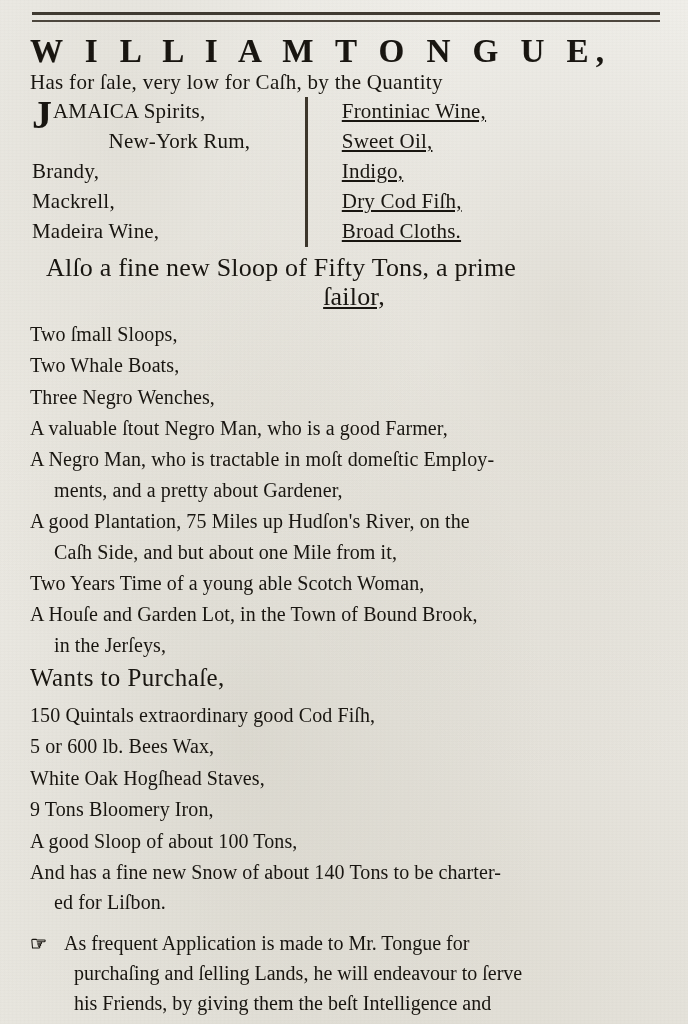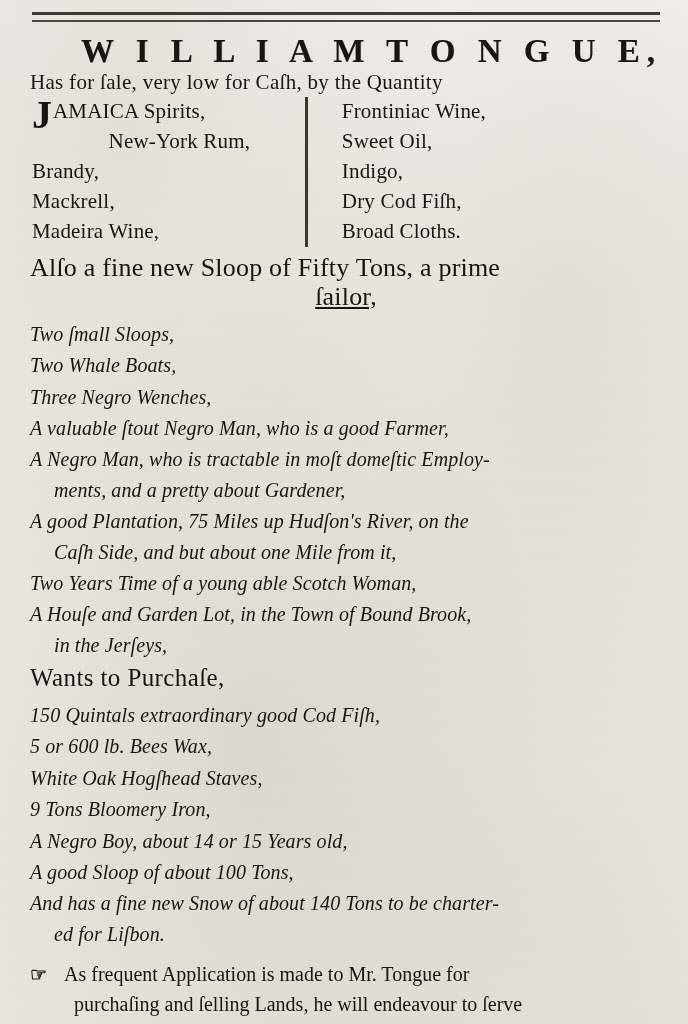--- a/index.html
+++ b/index.html
@@ -39,21 +39,21 @@
       repeating-linear-gradient(90deg, rgba(120,115,100,0.04) 0px, rgba(120,115,100,0.04) 1px, rgba(255,255,255,0) 1px, rgba(255,255,255,0) 4px);
   }
   .rule {
     height: 5px;
     border-top: 3px solid #2a241c;
     border-bottom: 2px solid #3a332a;
     margin: 4px 2px 6px 2px;
     opacity: .88;
   }
   .headline {
-    text-align: right;
+    text-align: left;
     font-size: 33px;
     letter-spacing: 7px;
     font-weight: 700;
     line-height: 1.05;
     margin: 12px 0 2px 0;
     text-shadow: 0.4px 0.3px 0 rgba(0,0,0,0.25);
   }
   .subhead {
     text-align: left;
     font-size: 21px;
@@ -69,20 +69,21 @@
   }
   .col-left {
     width: 46%;
     position: relative;
     padding-left: 2px;
   }
   .col-right {
     width: 54%;
     padding-left: 34px;
     border-left: 3px solid #3d372d;
+    text-decoration: underline;
   }
   .dropcap-line {
     position: relative;
     min-height: 30px;
   }
   .dropcap {
     float: left;
     font-size: 40px;
     line-height: 0.84;
     font-weight: 700;
@@ -94,37 +95,36 @@
     text-align: center;
   }
   .lineitem {
     white-space: nowrap;
     letter-spacing: .2px;
   }
   .bigline {
     font-size: 26px;
     line-height: 1.12;
     text-align: justify;
-    margin: 6px 0 0 0;
+    margin: 6px 0 0 16px;
     letter-spacing: .2px;
   }
   .bigline .center {
     display: block;
     text-align: center;
     text-decoration: underline;
   }
   .body-list {
     margin-top: 8px;
     font-size: 20px;
     line-height: 1.52;
     letter-spacing: .1px;
   }
   .body-list .entry {
     margin-bottom: 1px;
-    font-style: italic;
   }
   .body-list .cont {
     padding-left: 24px;
     display: block;
   }
   .wants {
     text-align: left;
     font-size: 25px;
     margin: 4px 0 2px 0;
     letter-spacing: .4px;
@@ -225,23 +225,20 @@
     <div class="entry">
       <span>5 or 600 lb. Bees Wax,</span>
     </div>
     <div class="entry">
       <span>White Oak Hogſhead Staves,</span>
     </div>
     <div class="entry">
       <span>9 Tons Bloomery Iron,</span>
     </div>
     <div class="entry">
-      <span>A Negro Boy, about 14 or 15 Years old,</span>
-    </div>
-    <div class="entry">
       <span>A good Sloop of about 100 Tons,</span>
     </div>
     <div class="entry">
       <span>And has a fine new Snow of about 140 Tons to be charter-</span>
       <span class="cont">ed for Liſbon.</span>
     </div>
   </div>
 
   <div class="footnote">
     <span class="hand-icon">☞</span>

